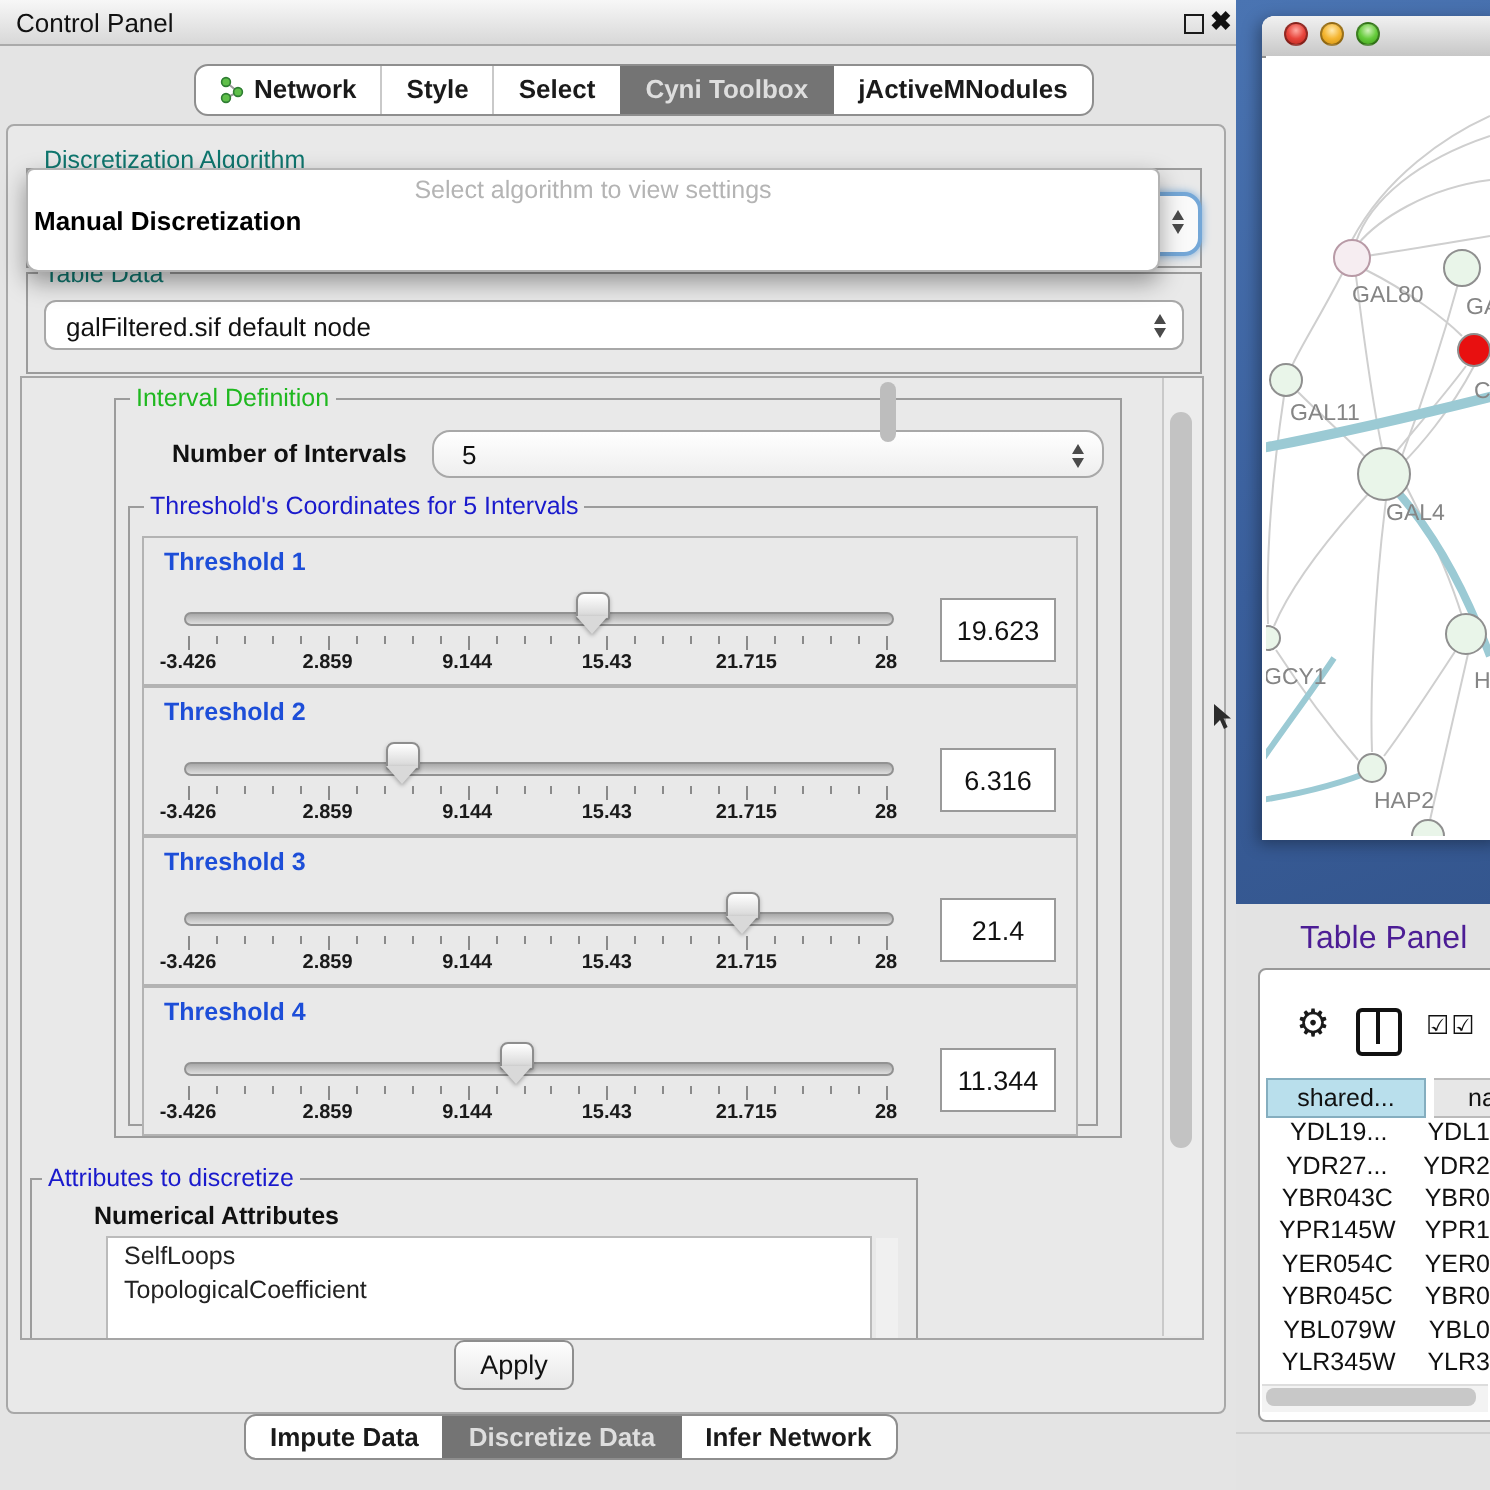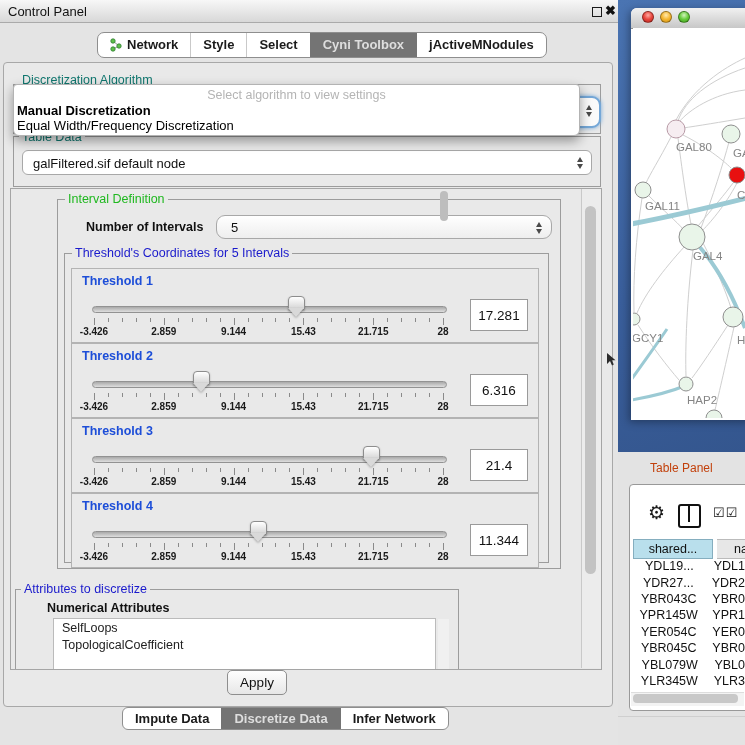--- a/index.html
+++ b/index.html
@@ -92,21 +92,21 @@
   .light{position:absolute;top:11px;width:12px;height:12px;border-radius:50%;border:1px solid rgba(0,0,0,.35);box-sizing:border-box;}
   #light-close{left:642px;background:radial-gradient(circle at 50% 32%,#ffaaa2 0%,#e8453c 50%,#b8271e 100%);}
   #light-min{left:660px;background:radial-gradient(circle at 50% 32%,#ffeab0 0%,#f5b632 50%,#cf9110 100%);}
   #light-zoom{left:678px;background:radial-gradient(circle at 50% 32%,#d2f2bc 0%,#67cc3d 50%,#3c9c16 100%);}
   #netcanvas{left:633px;top:28px;width:112px;height:390px;background:#fff;overflow:hidden;}
 
   #cursor{left:607px;top:352px;z-index:60;}
 
   
   #tp-region{left:618px;top:452px;width:127px;height:293px;background:#e3e3e3;}
-  #tp-title{left:650px;top:461px;font-size:12px;color:#c2410c;}
+  #tp-title{left:650px;top:461px;font-size:16px;color:#4c1d95;}
   #tp-box{left:629px;top:484px;width:130px;height:225px;background:#fff;border:1px solid #999;border-radius:4px;}
   #gear-icon{left:648px;top:502px;font-size:19px;color:#1a1a1a;line-height:22px;}
   #split-icon{left:678px;top:504px;width:19px;height:20px;border:2px solid #111;border-radius:3px;background:#fff;}
   #split-icon:after{content:"";position:absolute;left:7.5px;top:0;width:2px;height:16px;background:#111;}
   #tp-checks{left:713px;top:505px;font-size:13px;color:#111;letter-spacing:1px;}
   .tp-hcell{position:absolute;top:539px;height:20px;box-sizing:border-box;font-size:12.5px;color:#111;display:flex;align-items:center;}
   #tp-h0{left:633px;width:80px;background:#b9dfec;border:1px solid #85aebf;justify-content:center;}
   #tp-h1{left:717px;width:40px;background:#e7e7e7;border:1px solid #bbb;border-left:none;padding-left:17px;}
   #tp-rows{left:631px;top:558px;width:114px;height:132px;overflow:hidden;}
   .tp-row{display:flex;height:16.4px;align-items:center;}
@@ -218,21 +218,21 @@
           <div class="tick minor" style="left: 343.08px;"></div>
           <div class="tick minor" style="left: 357.04px;"></div>
           <div class="tick major" style="left: 371px;"></div>
           <div class="tick-label" style="left: 22px;">-3.426</div>
           <div class="tick-label" style="left: 91.8px;">2.859</div>
           <div class="tick-label" style="left: 161.6px;">9.144</div>
           <div class="tick-label" style="left: 231.4px;">15.43</div>
           <div class="tick-label" style="left: 301.2px;">21.715</div>
           <div class="tick-label" style="left: 371px;">28</div>
           <div class="thr-handle" style="left: 215.751px;"></div>
-          <div class="thr-value">17.281</div>
+          <div class="thr-value">19.623</div>
         </div>
         <div class="thr-box" style="top: 154px;">
           <div class="thr-label">Threshold 2</div>
           <div class="thr-track"></div>
           <div class="tick major" style="left: 22px;"></div>
           <div class="tick minor" style="left: 35.96px;"></div>
           <div class="tick minor" style="left: 49.92px;"></div>
           <div class="tick minor" style="left: 63.88px;"></div>
           <div class="tick minor" style="left: 77.84px;"></div>
           <div class="tick major" style="left: 91.8px;"></div>
@@ -367,21 +367,20 @@
         <span>Discretize Data</span>
       </div>
     <div class="seg">
         <span>Infer Network</span>
       </div>
   </div>
 
   <div class="abs" id="popup">
     <div class="abs" id="popup-hint">Select algorithm to view settings</div>
     <div class="abs popup-opt" id="popup-opt0">Manual Discretization</div>
-    <div class="abs popup-opt" id="popup-opt1">Equal Width/Frequency Discretization</div>
   </div>
 
   <div class="abs" id="desktop"></div>
   <div class="abs" id="netwin"></div>
   <div class="abs" id="net-titlebar"></div>
   <div class="light" id="light-close"></div>
   <div class="light" id="light-min"></div>
   <div class="light" id="light-zoom"></div>
   <div class="abs" id="netcanvas">
     <svg id="netsvg" width="112" height="390" viewBox="0 0 112 390">

